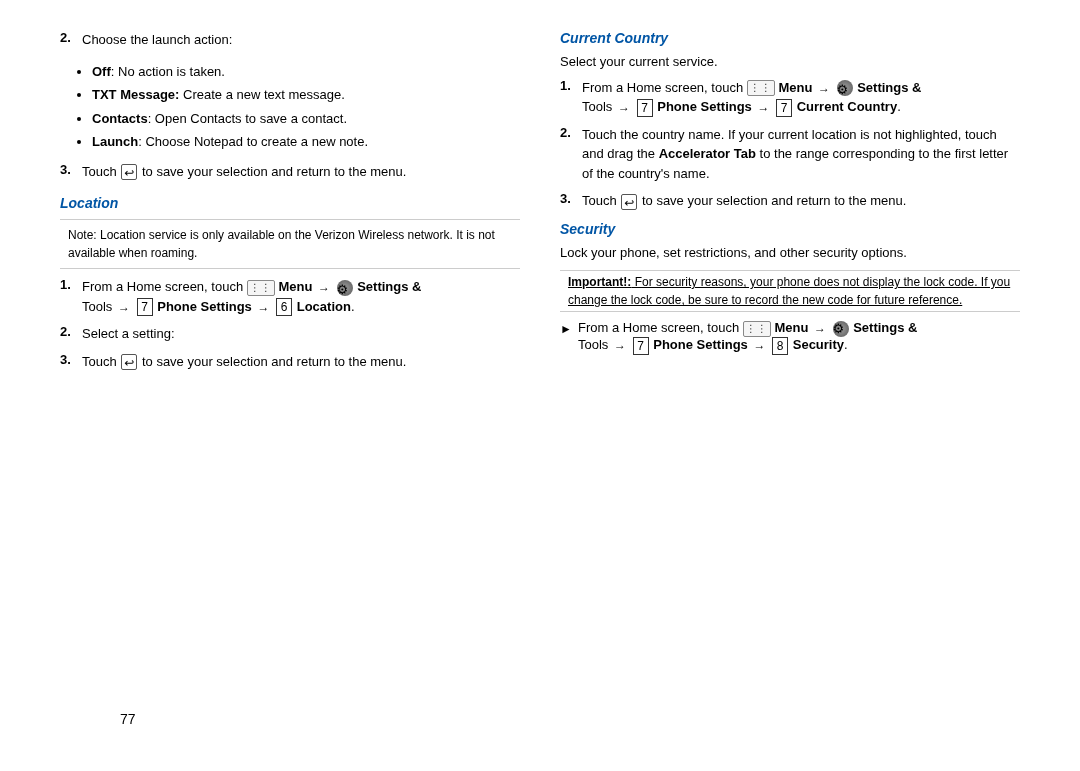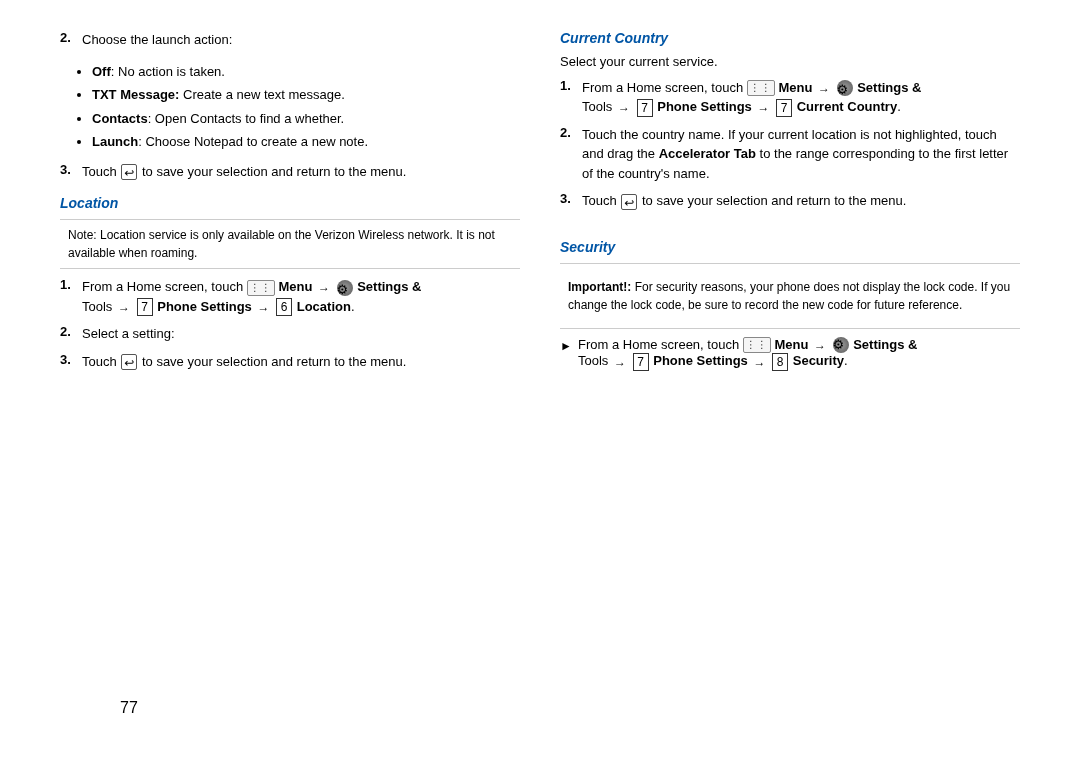--- a/index.html
+++ b/index.html
@@ -58,25 +58,26 @@
       line-height: 1.5;
       background: #fff;
     }
     .note-box .note-label {
       font-weight: normal;
     }
     .important-box {
       border: 1px solid #ccc;
       border-left: none;
       border-right: none;
-      padding: 14px 8px;
+      padding: 2px 8px;
       margin: 8px 0;
       font-size: 12px;
       line-height: 1.5;
       background: #fff;
+      text-decoration: underline;
     }
     .step {
       margin-bottom: 8px;
       display: flex;
       gap: 6px;
       align-items: flex-start;
     }
     .step-num-block {
       font-weight: bold;
       min-width: 16px;
@@ -132,23 +133,23 @@
       text-align: center;
       line-height: 16px;
     }
     .arrow {
       display: inline-block;
       margin: 0 2px;
       font-size: 12px;
     }
     .page-number {
       position: absolute;
-      bottom: 24px;
+      bottom: 14px;
       left: 60px;
-      font-size: 16px;
+      font-size: 14px;
       color: #000;
     }
     .page-wrapper {
       position: relative;
       min-height: 711px;
     }
     .bullet-point {
       list-style: disc;
     }
     .step-block {
@@ -180,21 +181,21 @@
           <span class="step-content">Choose the launch action:</span>
         </div>
         <ul style="margin-left:32px; margin-top:12px;">
           <li class="bullet-point">
             <span class="bold">Off</span><span>: No action is taken.</span>
           </li>
           <li class="bullet-point">
             <span class="bold">TXT Message:</span><span> Create a new text message.</span>
           </li>
           <li class="bullet-point">
-            <span class="bold">Contacts</span><span>: Open Contacts to find a whether.</span>
+            <span class="bold">Contacts</span><span>: Open Contacts to save a contact.</span>
           </li>
           <li class="bullet-point">
             <span class="bold">Launch</span><span>: Choose Notepad to create a new note.</span>
           </li>
         </ul>
       </div>
 
       <div class="step" style="margin-bottom:14px;">
         <span class="step-num-block">3.</span>
         <span class="step-content">
@@ -283,22 +284,23 @@
         </div>
 
         <div class="step">
           <span class="step-num-block">3.</span>
           <span class="step-content">
             Touch <span class="back-icon">↩</span> <span>to save your selection and return to the menu.</span>
           </span>
         </div>
       </div>
 
-      <div class="step-block" style="margin-top:28px;">
+      <div class="step-block" style="margin-top:10px;">
         <div class="section-title security">Security</div>
+        <p>Lock your phone, set restrictions, and other security options.</p>
 
 
         <div class="important-box">
           <span class="bold">Important!:</span><span> For security reasons, your phone does not display the lock code. If you change the lock code, be sure to record the new code for future reference.</span>
         </div>
 
         <div class="from-step-triangle">
           <span class="triangle">►</span>
           <span>
             <span>From a Home screen, touch</span>

